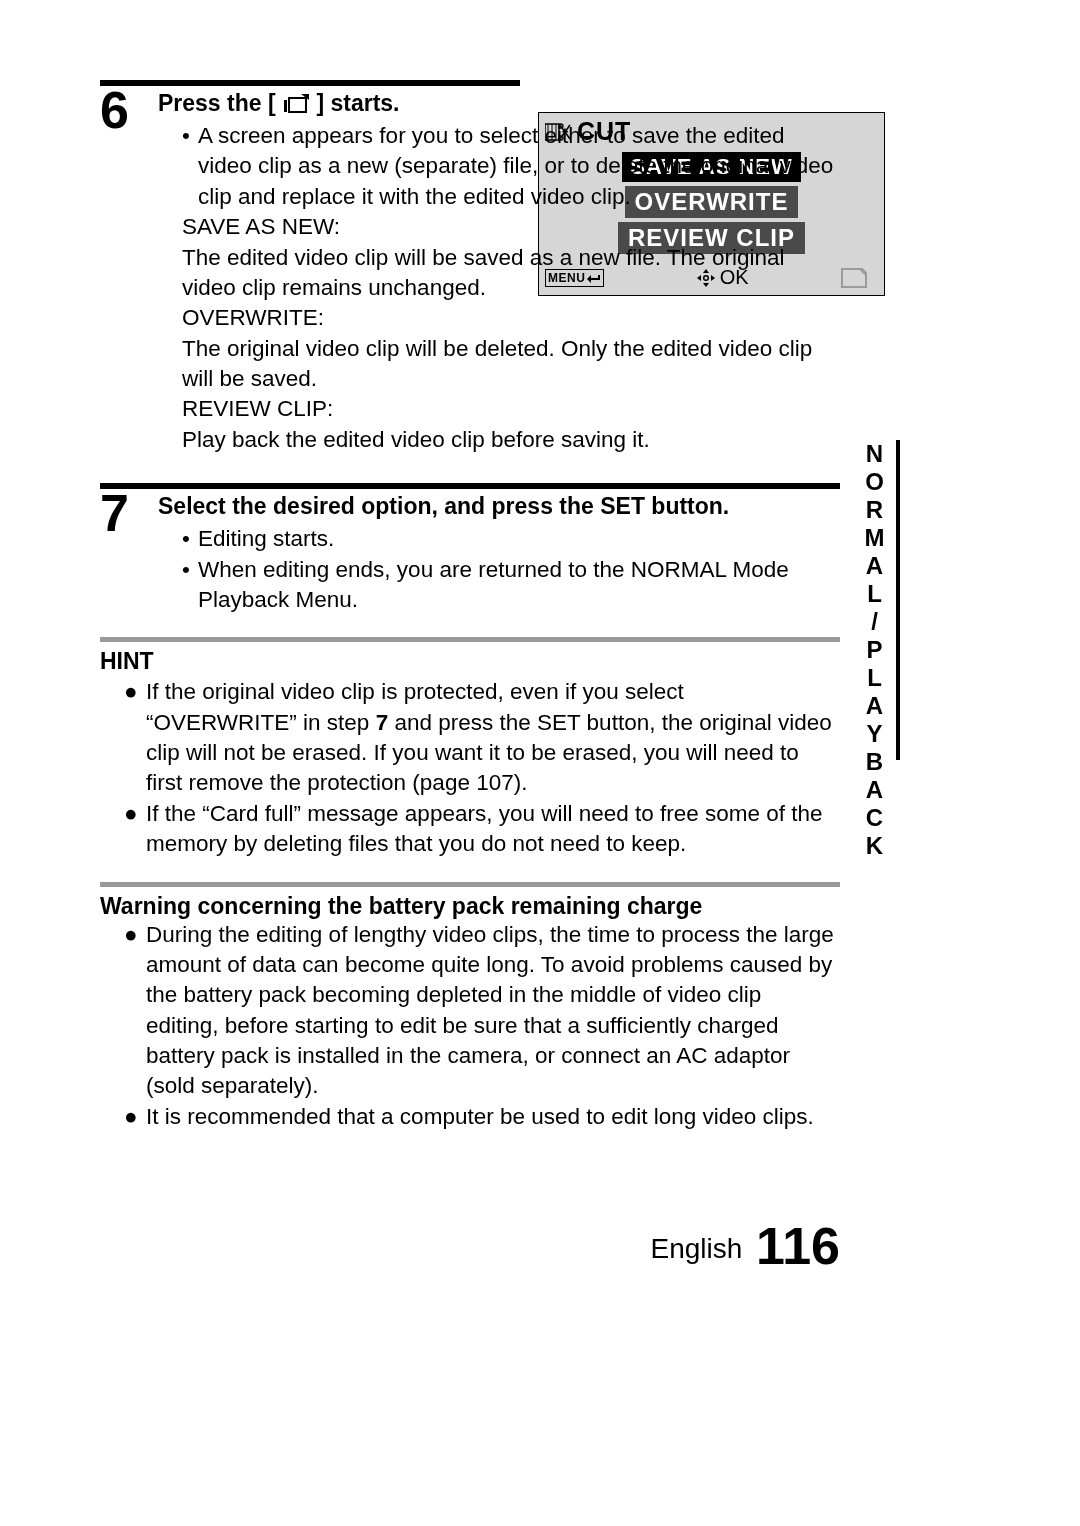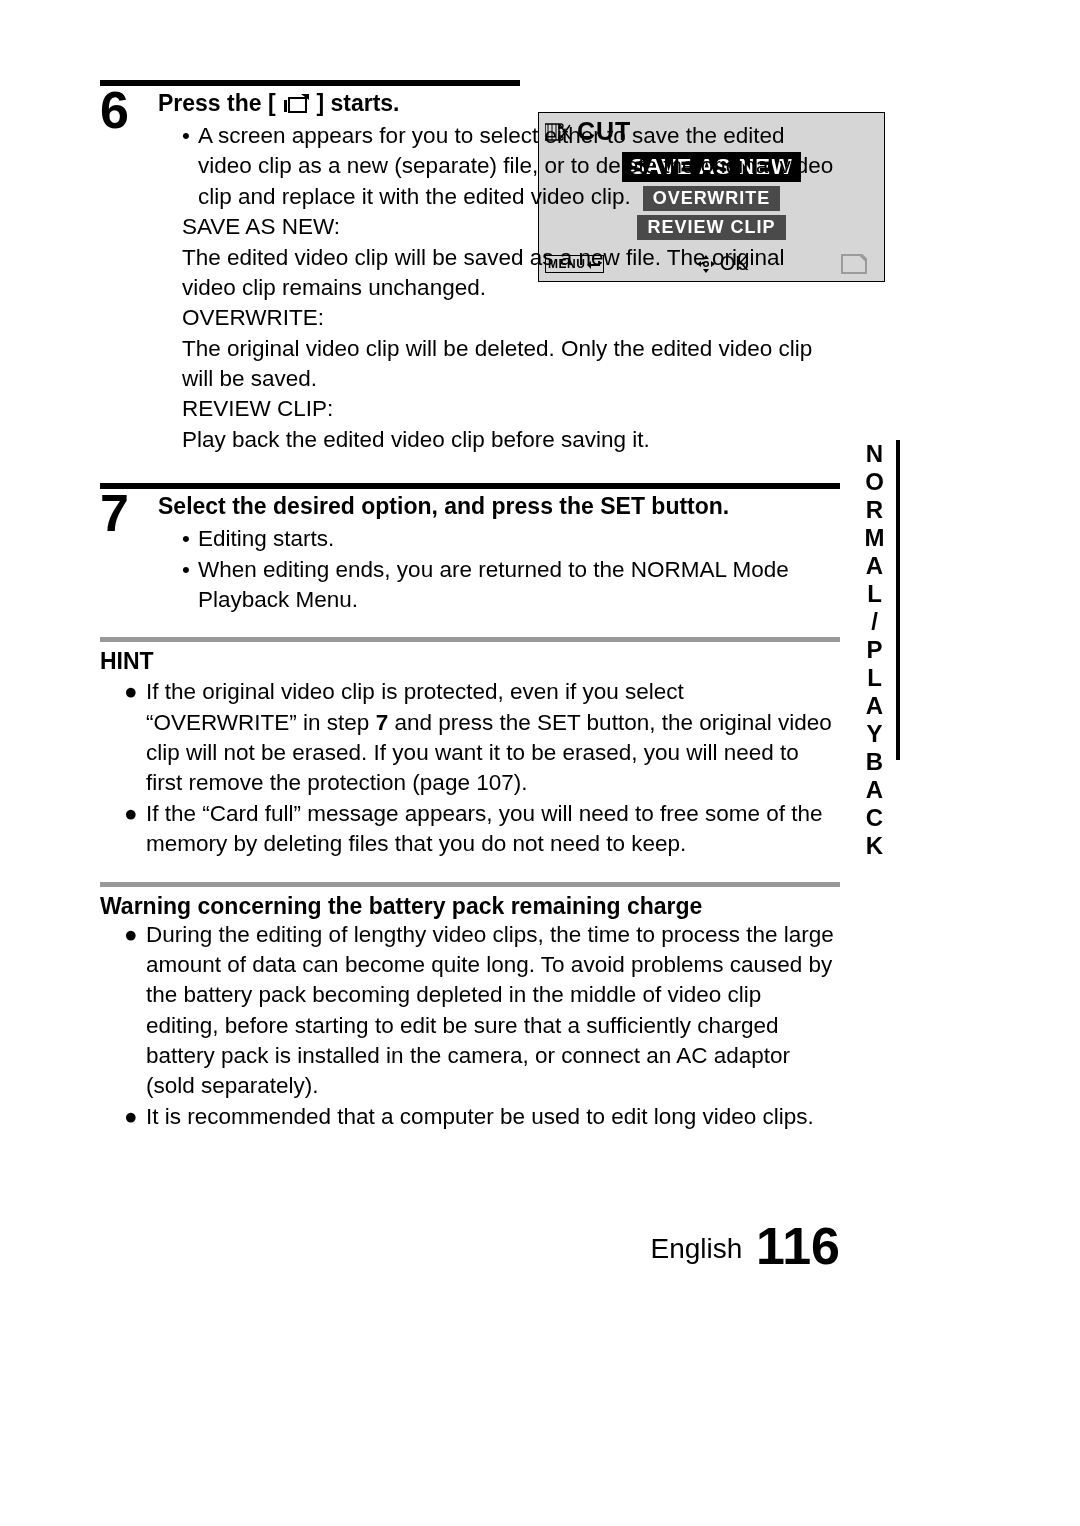--- a/index.html
+++ b/index.html
@@ -159,21 +159,21 @@
     padding: 2px 0 6px 0;
     text-align: center;
   }
   .cut-opt {
     display: inline-block;
     background: #4a4a4a;
     color: #fff;
     font-weight: bold;
     padding: 2px 10px 2px 10px;
     margin: 2px 0;
-    font-size: 18px;
+    font-size: 24px;
     letter-spacing: 1px;
   }
   .cut-opt.save { background: #000; font-size: 22px; padding: 2px 8px; }
   .cut-footer {
     display: flex;
     align-items: center;
     justify-content: space-between;
     padding: 4px 16px 6px 6px;
   }
   .menu-box {

